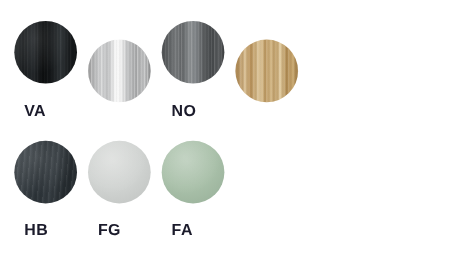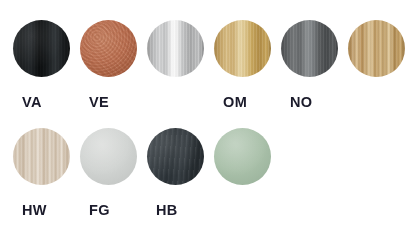--- a/index.html
+++ b/index.html
@@ -24,21 +24,21 @@
     padding: 0;
   }
 
   .swatch-row {
     display: flex;
     flex-direction: row;
     align-items: flex-start;
     padding-left: 13px;
     box-sizing: border-box;
   }
-  .swatch-row.row-1 { height: 120px; padding-top: 20px; }
+  .swatch-row.row-1 { height: 120px; padding-top: 8px; align-items: center; }
   .swatch-row.row-2 { height: 120px; padding-top: 8px; }
 
   .swatch-cell {
     width: 67px;
     flex: 0 0 67px;
     display: flex;
     flex-direction: column;
     align-items: flex-start;
   }
 
@@ -256,83 +256,66 @@
 
   <div class="swatch-row row-1">
 
     <div class="swatch-cell">
       <div class="swatch-disc fin-VA">
         <span class="sheen"></span>
       </div>
       <div class="swatch-label">VA</div>
     </div>
 
-    <div class="swatch-cell">
-      <div class="swatch-disc fin-VE">
-        <span class="sheen"></span>
-      </div>
-      <div class="swatch-label">VE</div>
-    </div>
 
     <div class="swatch-cell">
       <div class="swatch-disc fin-NB">
         <span class="sheen"></span>
       </div>
     </div>
 
-    <div class="swatch-cell">
-      <div class="swatch-disc fin-OM">
-        <span class="sheen"></span>
-      </div>
-      <div class="swatch-label">OM</div>
-    </div>
 
     <div class="swatch-cell">
       <div class="swatch-disc fin-NO">
         <span class="sheen"></span>
       </div>
       <div class="swatch-label">NO</div>
     </div>
 
     <div class="swatch-cell">
       <div class="swatch-disc fin-BV">
         <span class="sheen"></span>
       </div>
     </div>
 
   </div>
 
   <div class="swatch-row row-2">
 
-    <div class="swatch-cell">
-      <div class="swatch-disc fin-HW">
-        <span class="sheen"></span>
-      </div>
-      <div class="swatch-label">HW</div>
-    </div>
-
+
+
+    <div class="swatch-cell">
+      <div class="swatch-disc fin-HB">
+        <span class="sheen"></span>
+      </div>
+      <div class="swatch-label">HB</div>
+    </div>
 
     <div class="swatch-cell">
       <div class="swatch-disc fin-FG">
         <span class="sheen"></span>
       </div>
       <div class="swatch-label">FG</div>
     </div>
 
     <div class="swatch-cell">
-      <div class="swatch-disc fin-HB">
-        <span class="sheen"></span>
-      </div>
-      <div class="swatch-label">HB</div>
-    </div>
-
-    <div class="swatch-cell">
       <div class="swatch-disc fin-FA">
         <span class="sheen"></span>
       </div>
+      <div class="swatch-label">FA</div>
     </div>
 
     <div class="swatch-cell is-empty">
       <div class="swatch-disc"></div>
       <div class="swatch-label"></div>
     </div>
 
   </div>
 
 </div>

